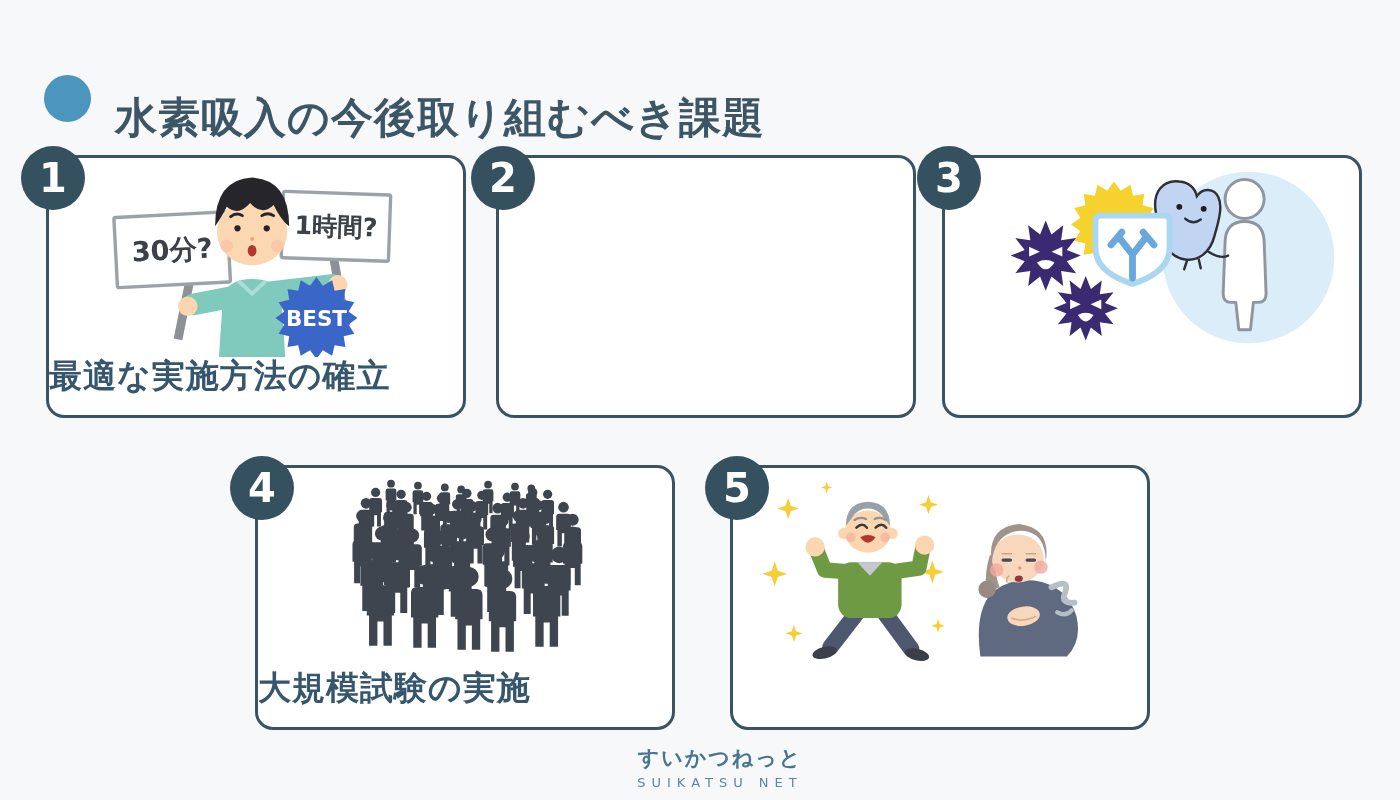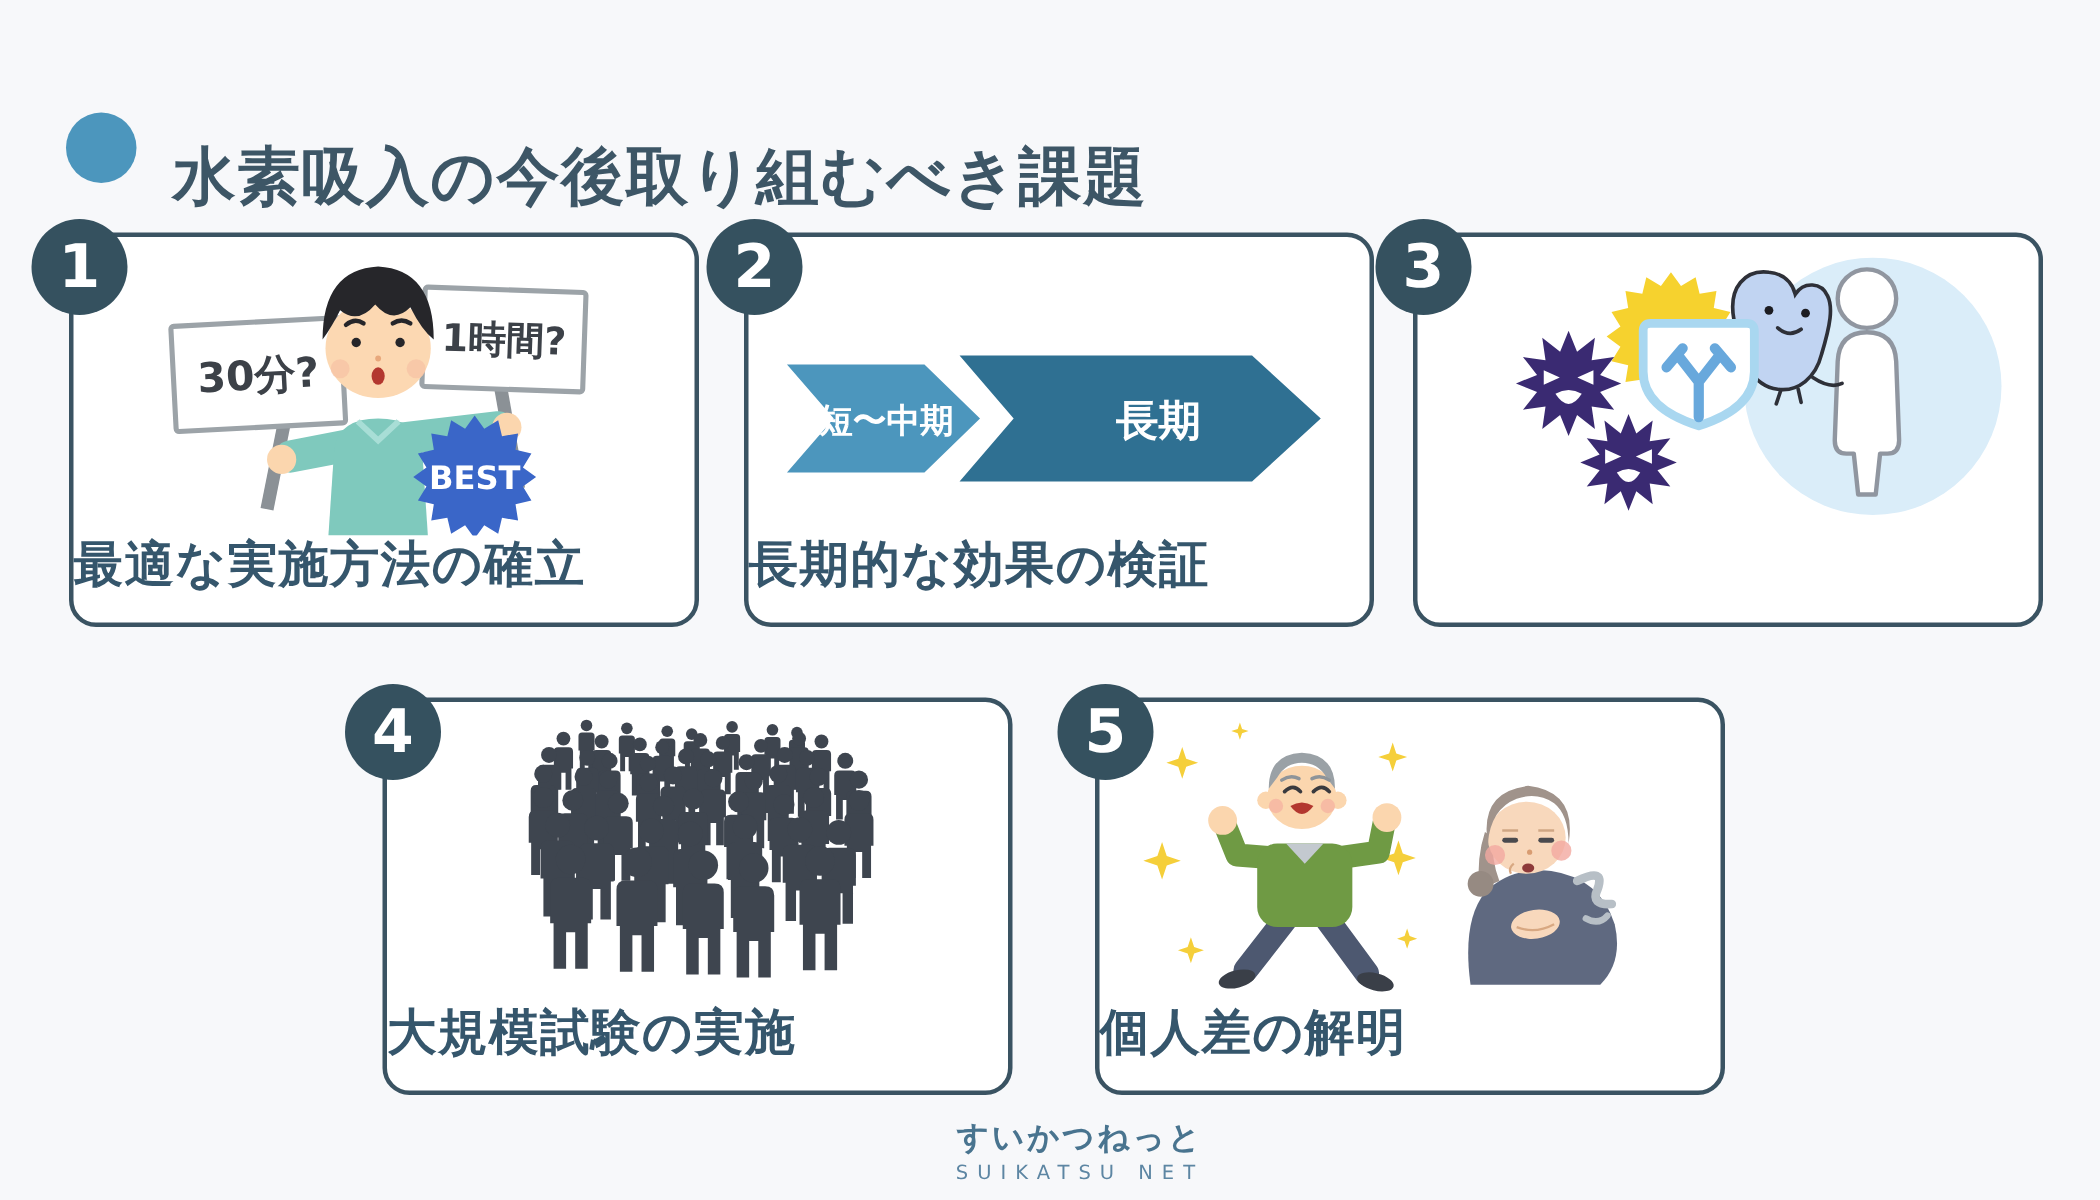--- a/index.html
+++ b/index.html
@@ -96,33 +96,20 @@
           <use href="#star16" fill="#3a66c8" transform="scale(42)"></use>
           <text x="0" y="8" text-anchor="middle" font-size="22" font-weight="bold" fill="#ffffff">BEST</text>
         </g>
       </svg>
     </div>
     <div class="label">最適な実施方法の確立</div>
   </section>
 
   <section class="card card-2">
     <div class="badge">2</div>
-    <div class="art">
-      <svg viewBox="0 0 420 200" preserveAspectRatio="xMidYMid meet">
-        <g>
-          <polygon points="24,83 118,83 156,120 118,157 24,157 56,120" fill="#4c96bd"></polygon>
-          <text x="92" y="129" text-anchor="middle" font-size="23" font-weight="bold" fill="#ffffff">短〜中期</text>
-        </g>
-        <g>
-          <polygon points="142,77 342,77 389,120 342,163 142,163 179,120" fill="#2f7092"></polygon>
-          <text x="278" y="131" text-anchor="middle" font-size="29" font-weight="bold" fill="#ffffff">長期</text>
-        </g>
-      </svg>
-    </div>
-    <div class="label">長期的な効果の検証</div>
   </section>
 
   <section class="card card-3">
     <div class="badge">3</div>
     <div class="art">
       <svg viewBox="0 0 420 200" preserveAspectRatio="xMidYMid meet">
         <circle cx="309" cy="98" r="88" fill="#daedf9"></circle>
         <g>
           <circle cx="305" cy="38" r="20" fill="#ffffff" stroke="#9096a0" stroke-width="3"></circle>
           <path d="M305,61 q-19,0 -20,20 l-2,54 q0,9 8,9 h5 l3,28 h12 l3,-28 h5 q8,0 8,-9 l-2,-54 q-1,-20 -20,-20 z" fill="#ffffff" stroke="#9096a0" stroke-width="3" stroke-linejoin="round"></path>
@@ -275,21 +262,20 @@
           <circle cx="315" cy="99" r="7" fill="#f2a9a0" opacity="0.8"></circle>
           <ellipse cx="297" cy="150" rx="17" ry="10" fill="#f8d8bc" transform="rotate(-8 297 150)"></ellipse>
           <path d="M284,152 q13,5 26,-2" stroke="#d8a882" stroke-width="1.6" fill="none"></path>
           <g>
             <path d="M326,120 q20,-10 14,6 q-5,11 10,10" stroke="#b7bfc6" stroke-width="6" fill="none" stroke-linecap="round"></path>
             <path d="M332,146 q9,5 15,-2" stroke="#b7bfc6" stroke-width="4.5" fill="none" stroke-linecap="round"></path>
           </g>
         </g>
       </svg>
     </div>
-    <div class="label">個人差の解明</div>
   </section>
 
   <div class="footer">
     <div class="site-jp">すいかつねっと</div>
     <div class="site-en">SUIKATSU NET</div>
   </div>
 
 </div>
 
 </body></html>

